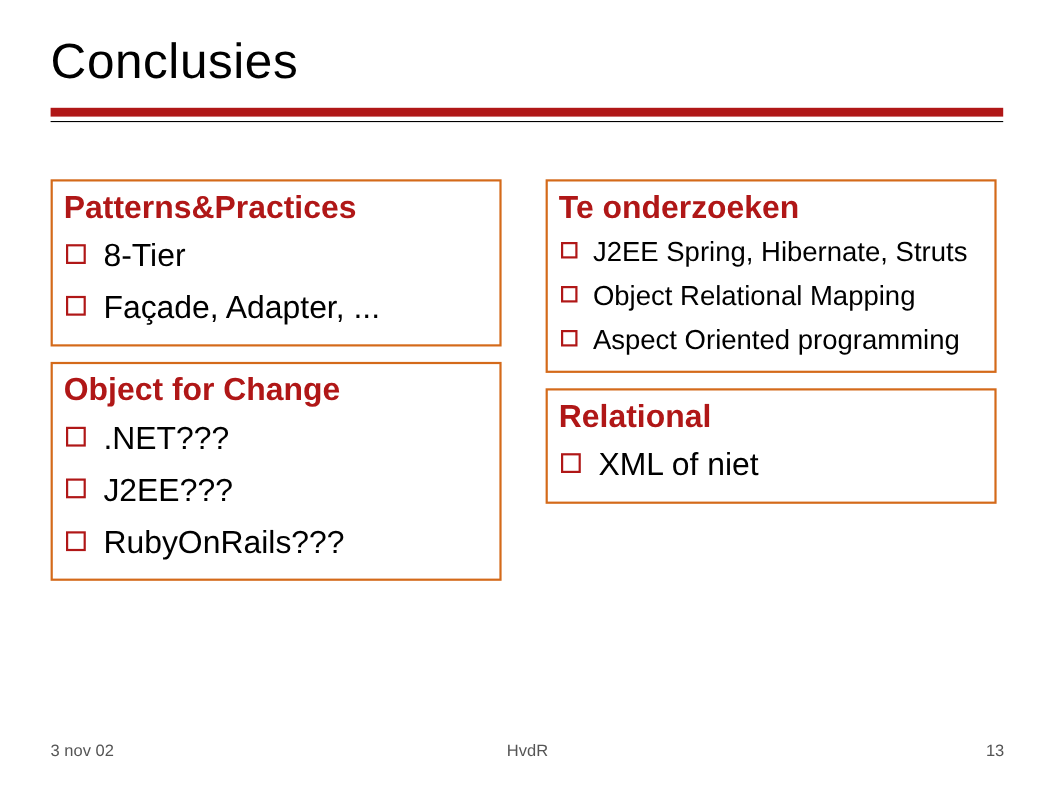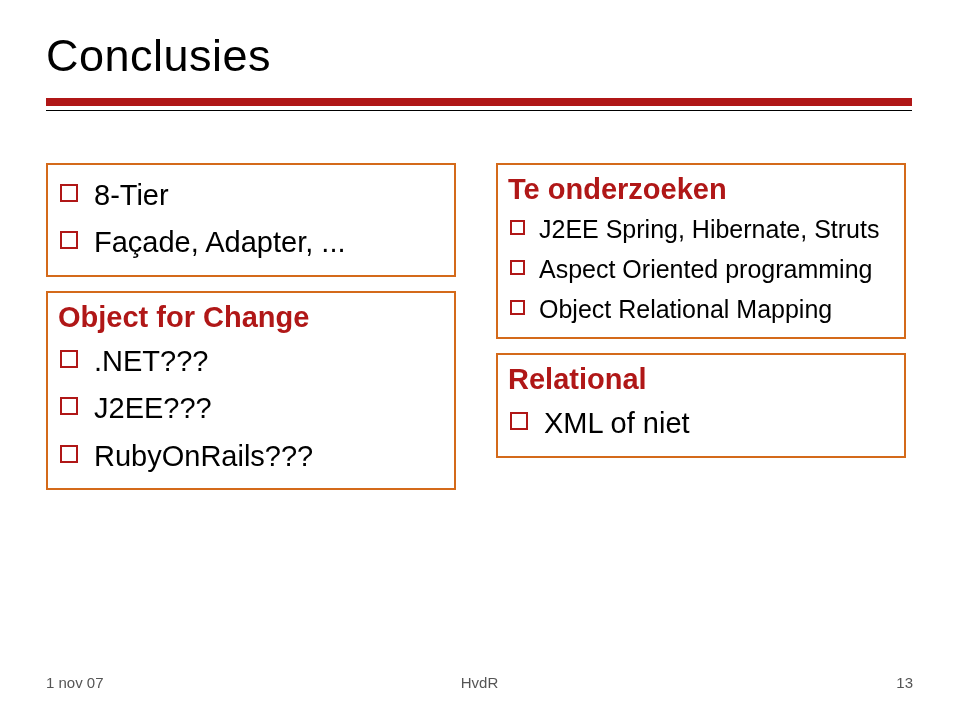--- a/index.html
+++ b/index.html
@@ -91,20 +91,21 @@
 <div class="slide">
   <h1 class="title">Conclusies</h1>
   <div class="rule-wrap">
     <div class="rule-thick"></div>
     <div class="rule-thin"></div>
   </div>
 
   <div class="content">
       <div class="col">
         <div class="group">
+          <div class="group-head">Patterns&amp;Practices</div>
           <ul class="bullets">
             <li>
               <span class="marker"></span>
               <span class="label">8-Tier</span>
             </li>
             <li>
               <span class="marker"></span>
               <span class="label">Façade, Adapter, ...</span>
             </li>
           </ul>
@@ -130,38 +131,38 @@
       <div class="col">
         <div class="group sub">
           <div class="group-head">Te onderzoeken</div>
           <ul class="bullets">
             <li>
               <span class="marker"></span>
               <span class="label">J2EE Spring, Hibernate, Struts</span>
             </li>
             <li>
               <span class="marker"></span>
-              <span class="label">Aspect Oriented programming</span>
+              <span class="label">Object Relational Mapping</span>
             </li>
             <li>
               <span class="marker"></span>
-              <span class="label">Object Relational Mapping</span>
+              <span class="label">Aspect Oriented programming</span>
             </li>
           </ul>
         </div>
         <div class="group">
           <div class="group-head">Relational</div>
           <ul class="bullets">
             <li>
               <span class="marker"></span>
               <span class="label">XML of niet</span>
             </li>
           </ul>
         </div>
       </div>
     </div>
 
   <div class="footer">
-    <span>1 nov 07</span>
+    <span>3 nov 02</span>
     <span class="mid">HvdR</span>
     <span>13</span>
   </div>
 </div>
 
 </body></html>

